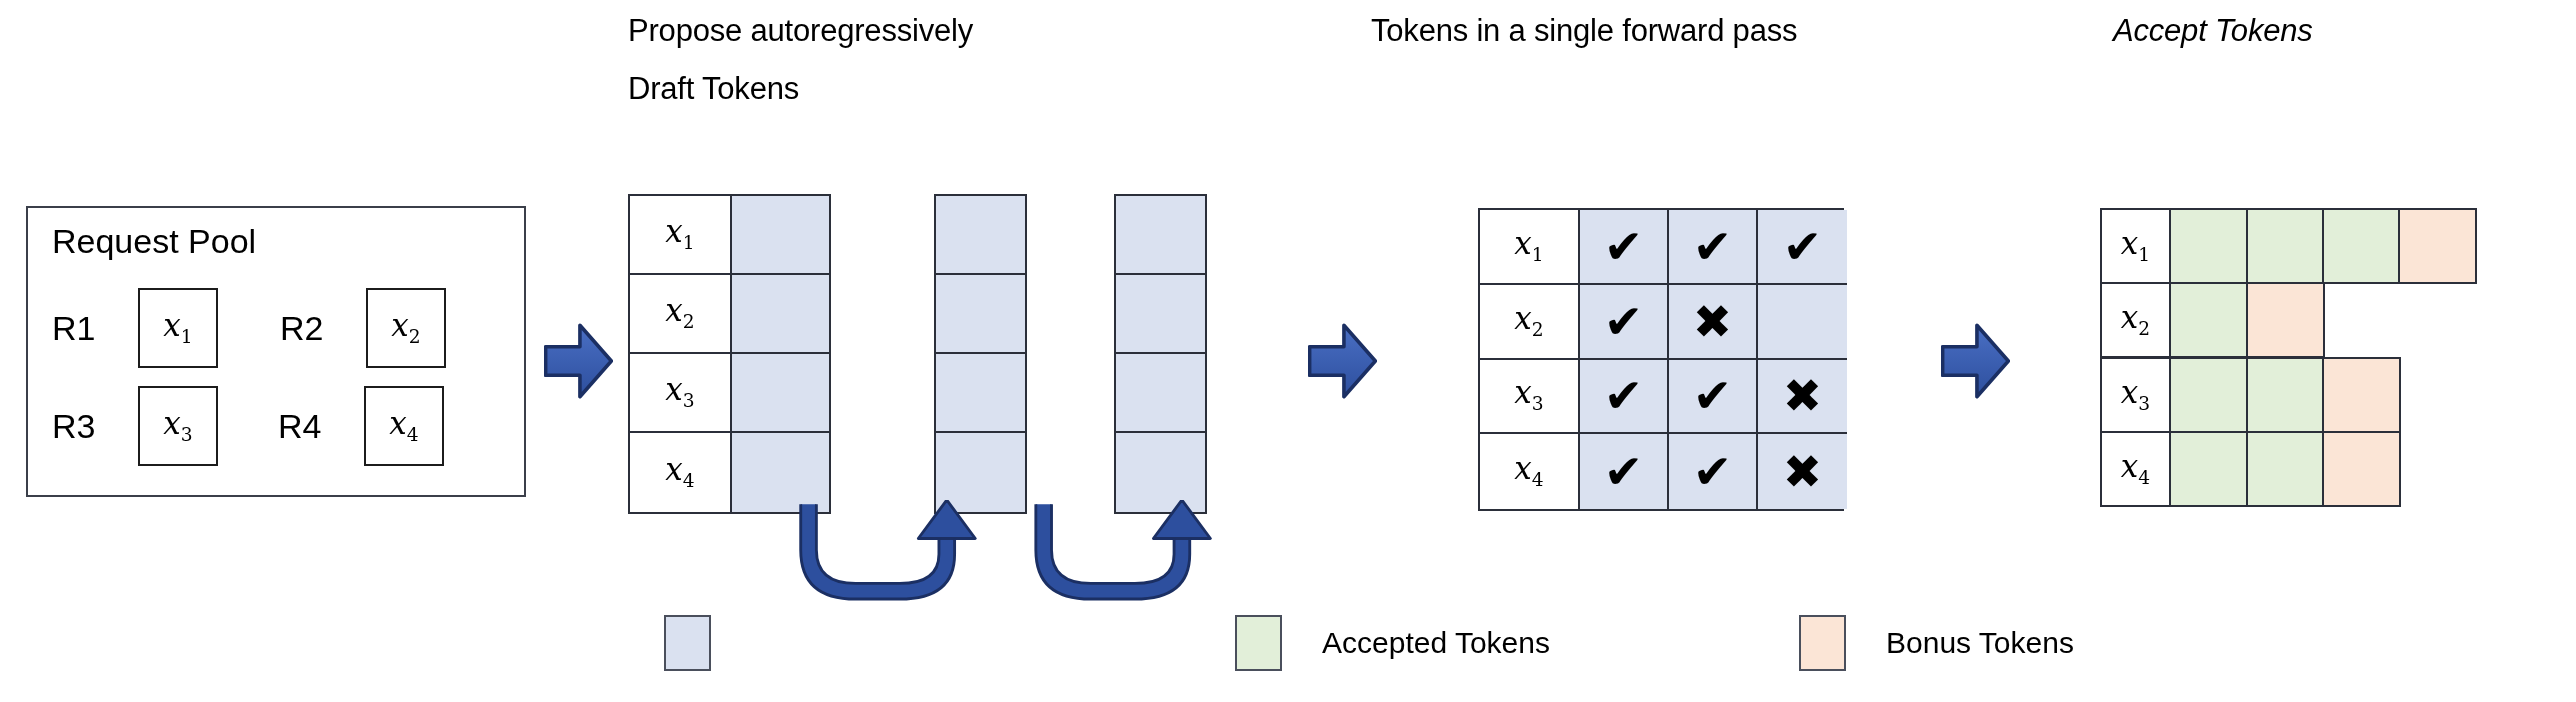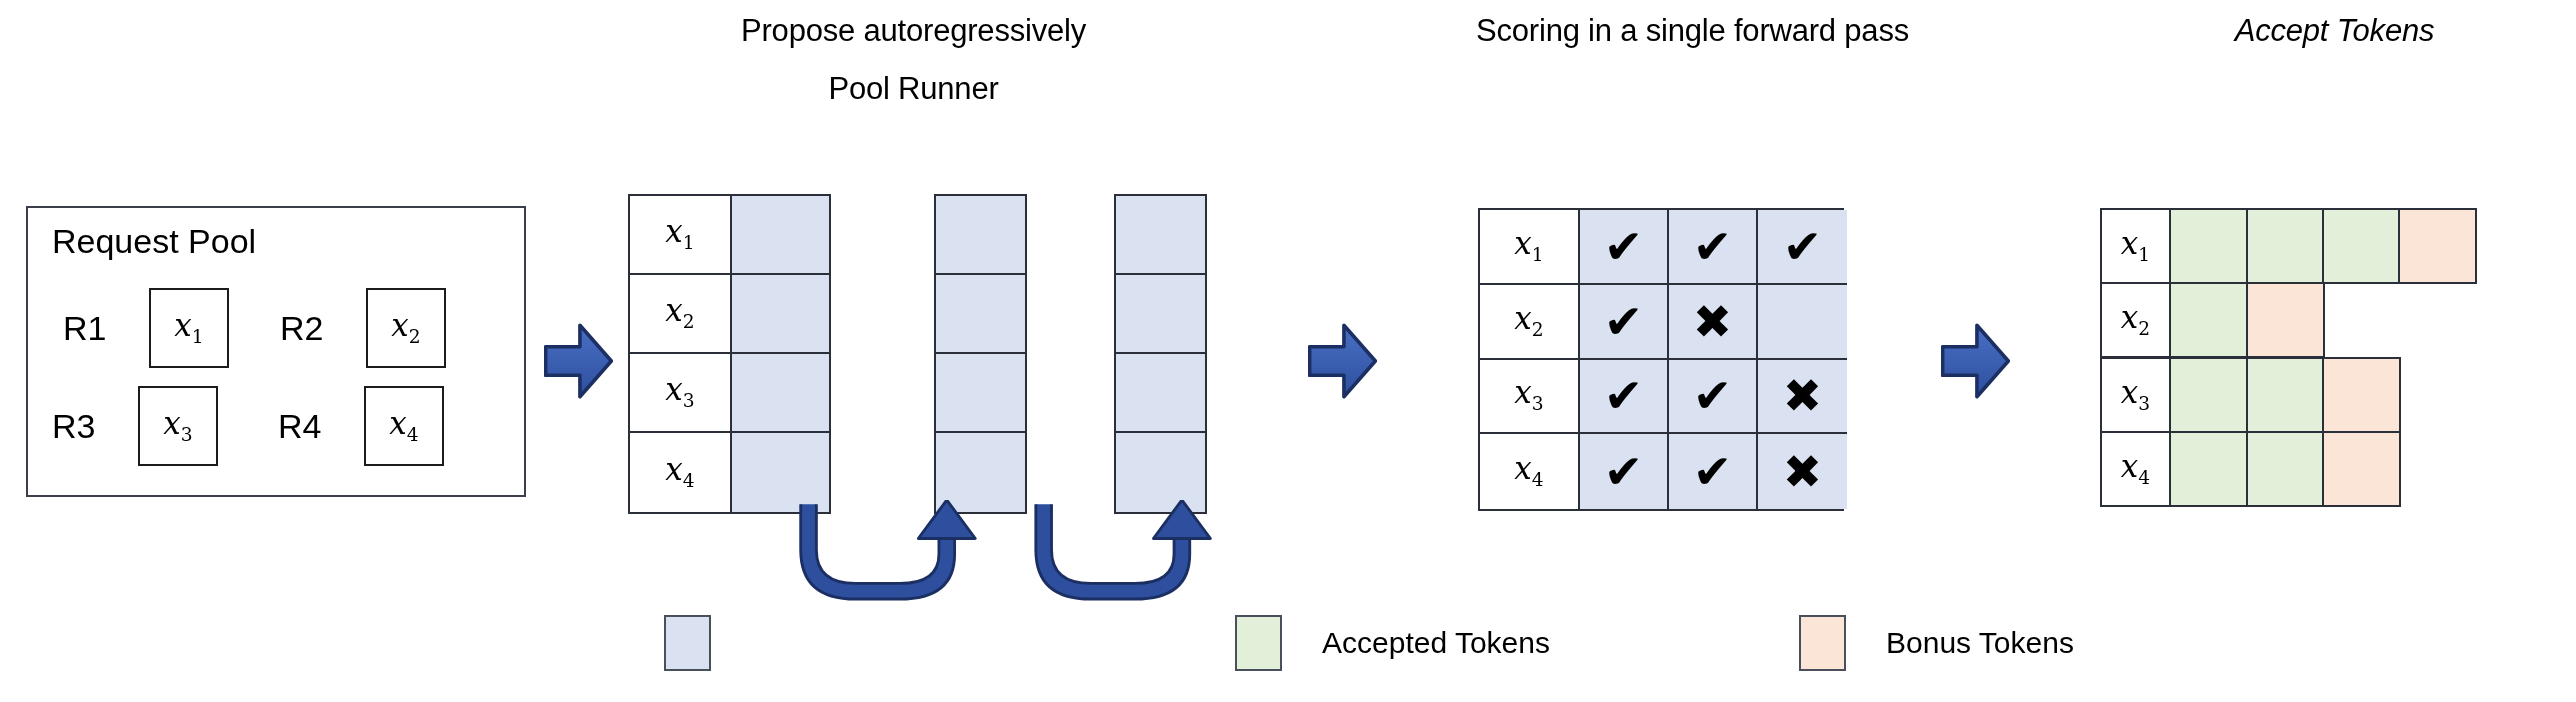--- a/index.html
+++ b/index.html
@@ -2,21 +2,21 @@
 <html style="font-size:11.4px"><head>
 <meta charset="utf-8">
 <style>
   html,body{margin:0;padding:0;background:#ffffff;}
   body{width:2576px;height:703px;position:relative;overflow:hidden;
        font-family:"Liberation Sans", sans-serif;color:#000;}
 
   .stage{position:absolute;left:0;top:0;width:2576px;height:703px;}
 
   .hdr{position:absolute;font-size:31px;color:#000;white-space:nowrap;
-       text-align:center;font-weight:400;letter-spacing:-0.2px;}
+       text-align:left;font-weight:400;letter-spacing:-0.2px;}
 
   
   #request-pool{position:absolute;left:26px;top:206px;width:500px;height:291px;
                 border:2.1px solid #3b3f4a;background:#fff;box-sizing:border-box;}
   #request-pool .pool-title{position:absolute;left:24px;top:14.3px;font-size:34px;}
   .req-row{position:absolute;display:flex;align-items:center;}
   .req-lbl{font-size:34px;width:86px;}
   .req-box{width:80px;height:80px;border:2.1px solid #1c1c1c;background:#fff;
            display:flex;align-items:center;justify-content:center;box-sizing:border-box;}
   .xv{font-family:"DejaVu Serif", serif;font-style:italic;font-size:31px;line-height:1;}
@@ -49,28 +49,28 @@
   .legend{position:absolute;display:flex;align-items:center;}
   .swatch{width:47px;height:56px;border:2.1px solid #4a4f5c;box-sizing:border-box;}
   .legtext{font-size:30px;margin-left:40px;white-space:nowrap;}
 </style>
 </head>
 <body>
 
 <div class="stage">
 
   <div class="hdr" style="left:628px;top:13px;width:571px;">Propose autoregressively</div>
-  <div class="hdr" style="left:628px;top:71px;width:571px;">Pool Runner</div>
-  <div class="hdr" style="left:1371px;top:13px;width:643px;">Scoring in a single forward pass</div>
+  <div class="hdr" style="left:628px;top:71px;width:571px;">Draft Tokens</div>
+  <div class="hdr" style="left:1371px;top:13px;width:643px;">Tokens in a single forward pass</div>
   <div class="hdr" style="left:2113px;top:13px;width:443px;font-style:italic;">Accept Tokens</div>
 
   <div id="request-pool">
     <div class="pool-title">Request Pool</div>
 
-    <div class="req-row" style="left:24px;top:80px;margin-left:11px;">
+    <div class="req-row" style="left:24px;top:80px;">
       <div class="req-lbl">R1</div>
       <div class="req-box">
         <span class="xv"><i>x</i><sub>1</sub></span>
       </div>
     </div>
 
     <div class="req-row" style="left:252px;top:80px;">
       <div class="req-lbl">R2</div>
       <div class="req-box">
         <span class="xv"><i>x</i><sub>2</sub></span>

